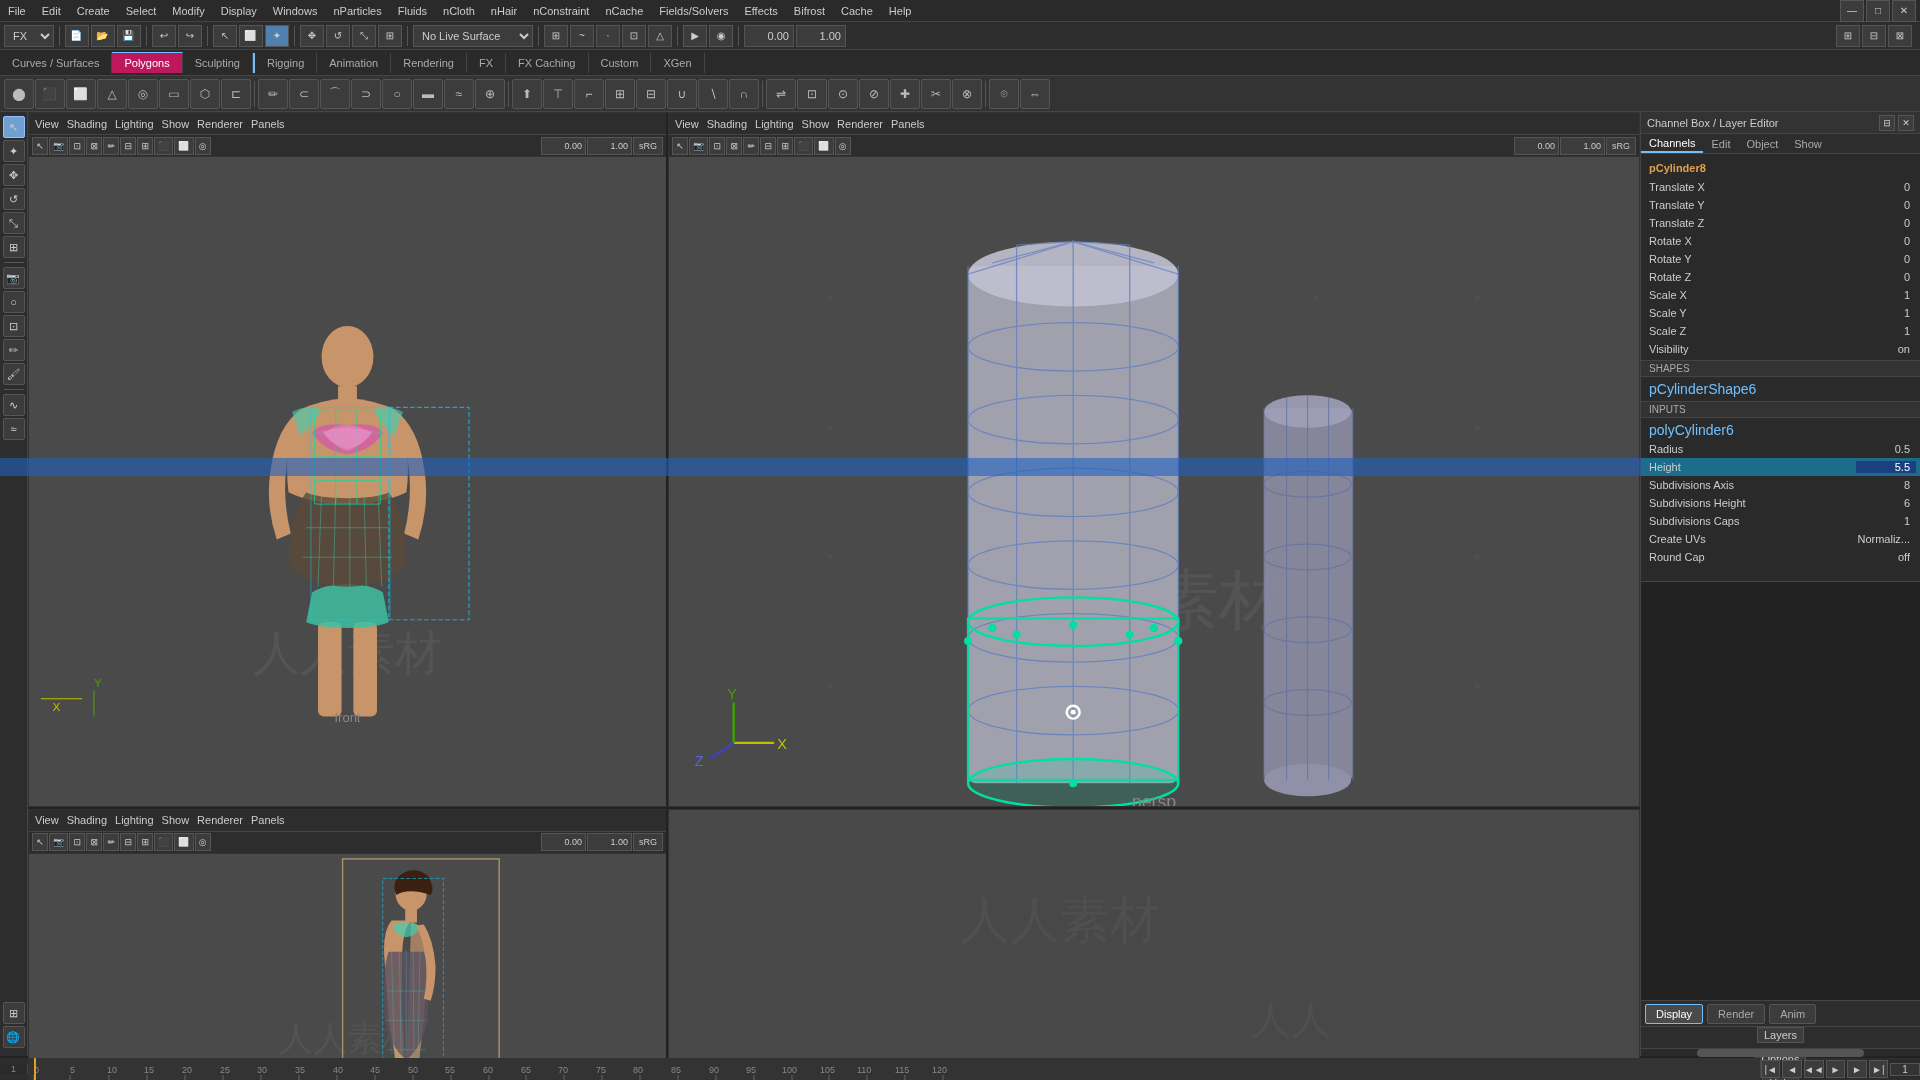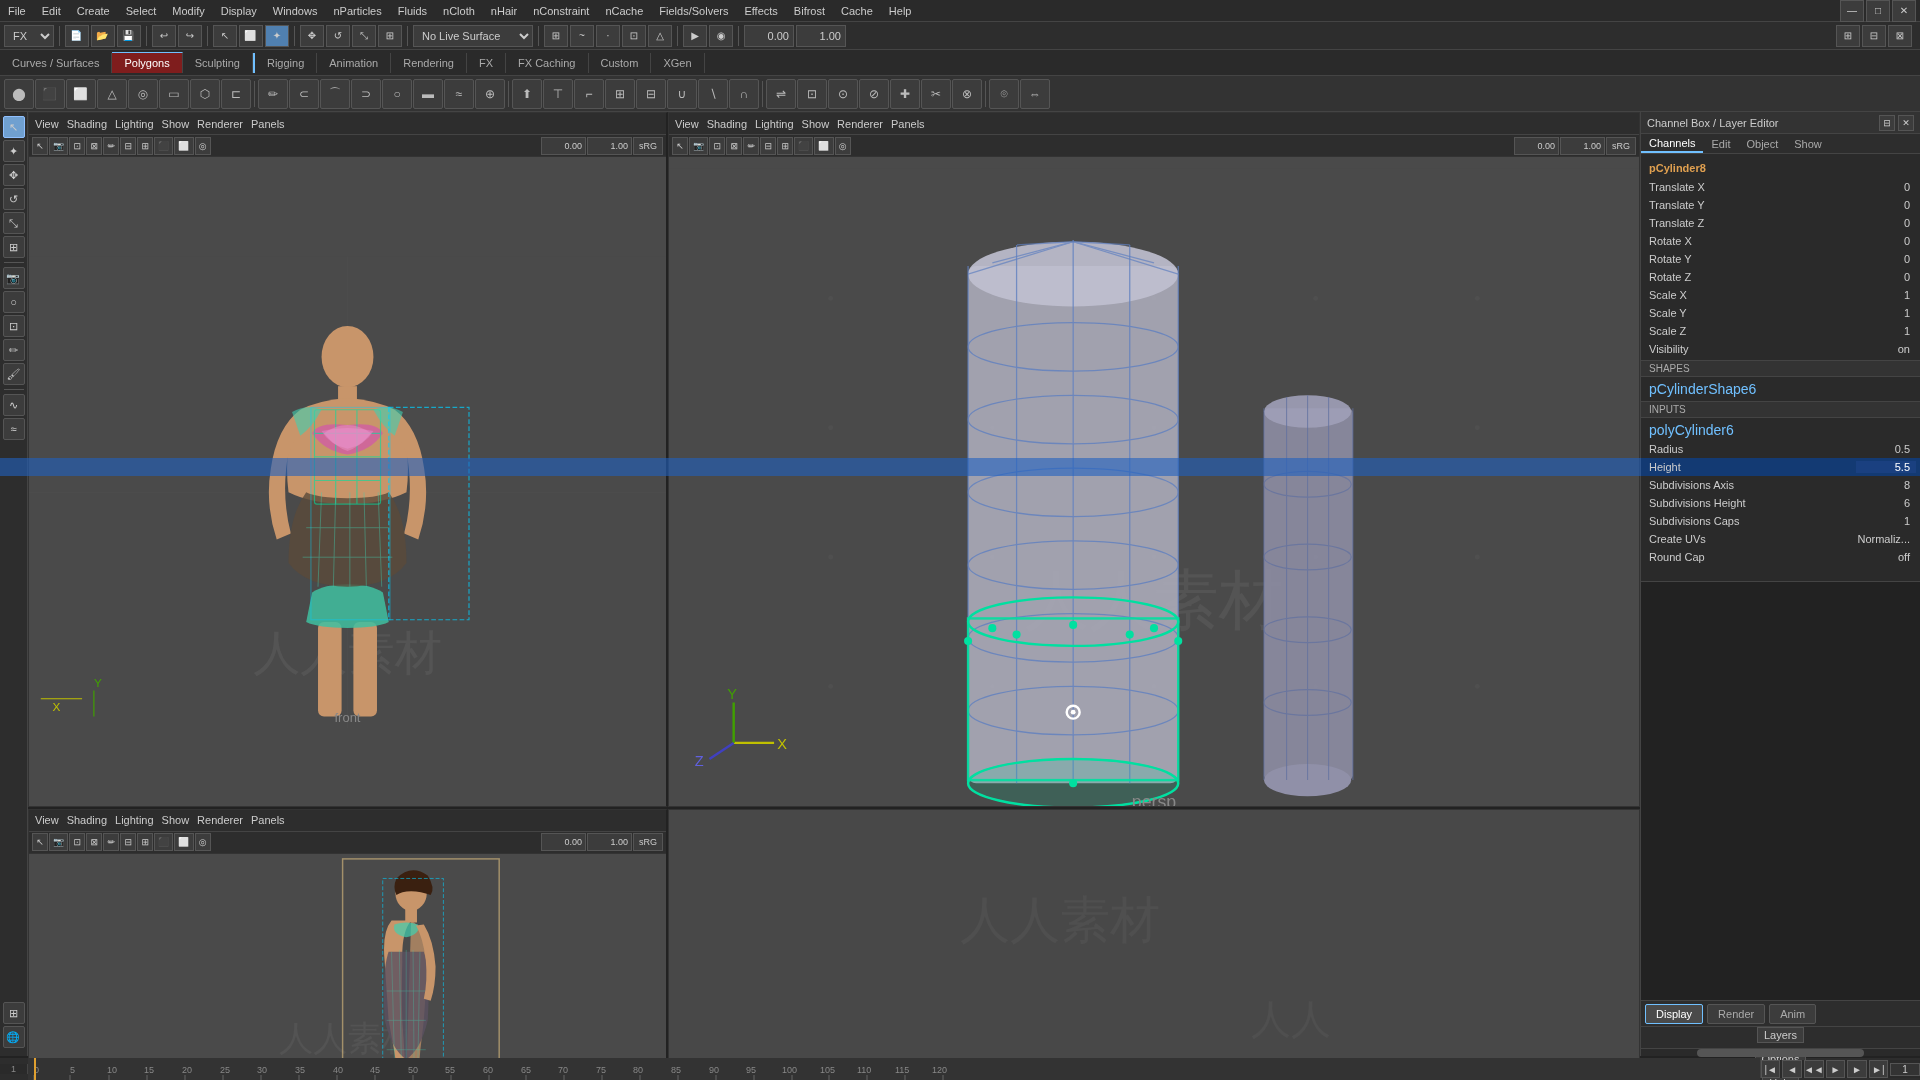--- a/index.html
+++ b/index.html
@@ -11,21 +11,21 @@
 
     
     #toolbar1 { width: 100%; height: 28px; background: #2d2d2d; display: flex; align-items: center; padding: 0 4px; gap: 2px; border-bottom: 1px solid #444; }
     .toolbar-btn { width: 24px; height: 22px; background: #3c3c3c; border: 1px solid #555; color: #ccc; cursor: pointer; font-size: 10px; display: flex; align-items: center; justify-content: center; }
     .toolbar-sep { width: 1px; height: 20px; background: #555; margin: 0 3px; }
     .toolbar-dropdown { height: 22px; background: #3c3c3c; border: 1px solid #555; color: #ccc; font-size: 11px; padding: 0 4px; }
 
     
     #tab-bar { width: 100%; height: 26px; background: #2a2a2a; display: flex; align-items: center; border-bottom: 1px solid #444; }
     .tab { padding: 4px 12px; color: #aaa; cursor: pointer; font-size: 11px; border-right: 1px solid #444; }
-    .tab.active { background: #7f1d1d; color: #fff; border-top: 1px solid #70c0ff; }
+    .tab.active { background: #be185d; color: #fff; border-top: 1px solid #70c0ff; }
 
     
     #icon-toolbar { width: 100%; height: 36px; background: #333; display: flex; align-items: center; padding: 0 4px; gap: 1px; border-bottom: 1px solid #444; }
     .icon-btn { width: 30px; height: 30px; background: #3c3c3c; border: 1px solid #555; color: #bbb; cursor: pointer; font-size: 12px; display: flex; align-items: center; justify-content: center; border-radius: 2px; }
     .icon-sep { width: 1px; height: 26px; background: #555; margin: 0 2px; }
 
     
     #main { display: flex; width: 100%; height: calc(1080px - 22px - 28px - 26px - 36px - 24px); }
 
     
@@ -53,21 +53,21 @@
     #channel-box-header { height: 22px; background: #333; display: flex; align-items: center; justify-content: space-between; padding: 0 6px; border-bottom: 1px solid #444; font-size: 11px; }
     #channel-box-tabs { height: 20px; background: #2d2d2d; display: flex; align-items: center; border-bottom: 1px solid #444; }
     .cb-tab { padding: 2px 8px; color: #aaa; font-size: 11px; cursor: pointer; }
     .cb-tab.active { color: #fff; border-bottom: 2px solid #70c0ff; }
 
     #channel-box-body { flex: 1; overflow-y: auto; padding: 4px 0; }
     .cb-object-name { padding: 4px 8px; color: #e0a050; font-size: 11px; font-weight: bold; }
     .cb-section-header { padding: 2px 8px; color: #aaa; font-size: 10px; text-transform: uppercase; background: #333; border-top: 1px solid #444; border-bottom: 1px solid #444; margin: 2px 0; }
     .cb-node-name { padding: 2px 8px; color: #70c0ff; font-size: 14px; }
     .cb-row { display: flex; align-items: center; padding: 1px 4px; height: 18px; gap: 48px; }
-    .cb-row.selected { background: #000000; }
+    .cb-row.selected { background: #15803d; }
     .cb-attr { flex: 1; color: #ccc; font-size: 11px; padding-left: 4px; }
     .cb-value { width: 60px; text-align: right; color: #ccc; font-size: 11px; padding-right: 6px; }
     .cb-value.active { background: #1a4080; color: #fff; }
 
     
     #bottom-tabs { height: 26px; background: #2d2d2d; display: flex; align-items: center; border-top: 1px solid #444; padding: 0 4px; gap: 4px; }
     .bottom-tab { padding: 3px 10px; background: #3c3c3c; border: 1px solid #555; color: #aaa; cursor: pointer; font-size: 11px; border-radius: 2px; }
     .bottom-tab.active { background: #4a4a4a; color: #fff; border-color: #70c0ff; }
 
     #layers-bar { height: 22px; background: #2d2d2d; display: flex; align-items: center; padding: 0 6px; gap: 8px; border-top: 1px solid #444; font-size: 11px; flex-direction: column; }

